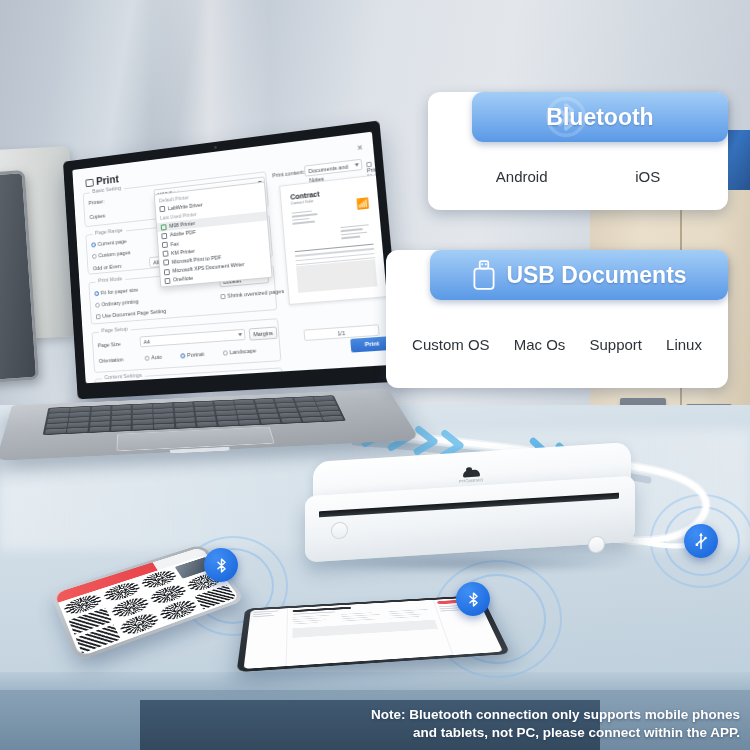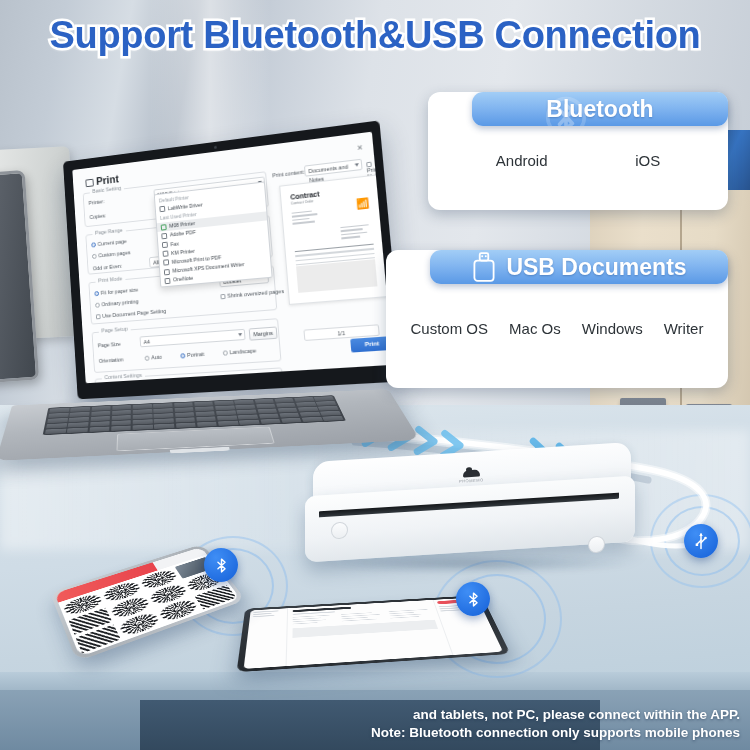--- a/index.html
+++ b/index.html
@@ -97,21 +97,21 @@
   }
 
   
   .card {
     position: absolute; z-index: 35;
     background: #fff; border-radius: 12px;
     box-shadow: 0 5px 14px rgba(40,60,90,.28);
   }
   .card-head {
     position: relative;
-    height: 34px; border-radius: 11px;
+    height: 50px; border-radius: 11px;
     background: linear-gradient(180deg,#a2cdf6 0%, #83b6f0 45%, #5a99e6 100%);
     box-shadow: 0 3px 6px rgba(40,70,120,.3);
     display: flex; align-items: center; justify-content: center; gap: 9px;
     overflow: hidden;
     margin-left: 44px;
   }
   .card-head-title {
     font-size: 23px; font-weight: bold; color: #fff;
     text-shadow: 0 1px 2px rgba(30,70,130,.35);
   }
@@ -348,23 +348,20 @@
   <div class="drawer d2"></div>
   <div class="bg-tab"></div>
   <div class="bg-tab-screen"></div>
 
   <div class="desk-top"></div>
   <div class="desk-sheen"></div>
   <div class="desk-edge"></div>
   <div class="desk-front"></div>
   <div class="desk-skirt"></div>
 
-  <div class="title-bar">
-    <span class="title">Support Bluetooth&amp;USB Connection</span>
-  </div>
 
   <div id="laptop">
     <div class="lid">
       <div class="lid-cam"></div>
       <div class="screen">
 
         <div class="pd-title">
           <span class="pi"></span><span>Print</span>
         </div>
         <div class="pd-close">×</div>
@@ -773,23 +770,23 @@
         <rect x="3" y="9" width="18" height="19" rx="3"></rect>
         <rect x="8" y="2" width="8" height="7" rx="1.4"></rect>
         <circle cx="10.3" cy="5" r="0.9" fill="#fff" stroke="none"></circle>
         <circle cx="13.7" cy="5" r="0.9" fill="#fff" stroke="none"></circle>
       </svg>
       <span class="card-head-title">USB Documents</span>
     </div>
     <div class="card-body">
       <span class="os-label">Custom OS</span>
       <span class="os-label">Mac Os</span>
-      <span class="os-label">Windows</span>
-      <span class="os-label">Writer</span>
+      <span class="os-label">Support</span>
+      <span class="os-label">Linux</span>
     </div>
   </div>
 
   <div class="note">
+    <div>Note: Bluetooth connection only supports mobile phones</div>
     <div>and tablets, not PC, please connect within the APP.</div>
-    <div>Note: Bluetooth connection only supports mobile phones</div>
   </div>
 
 </div>
 
 </body></html>

